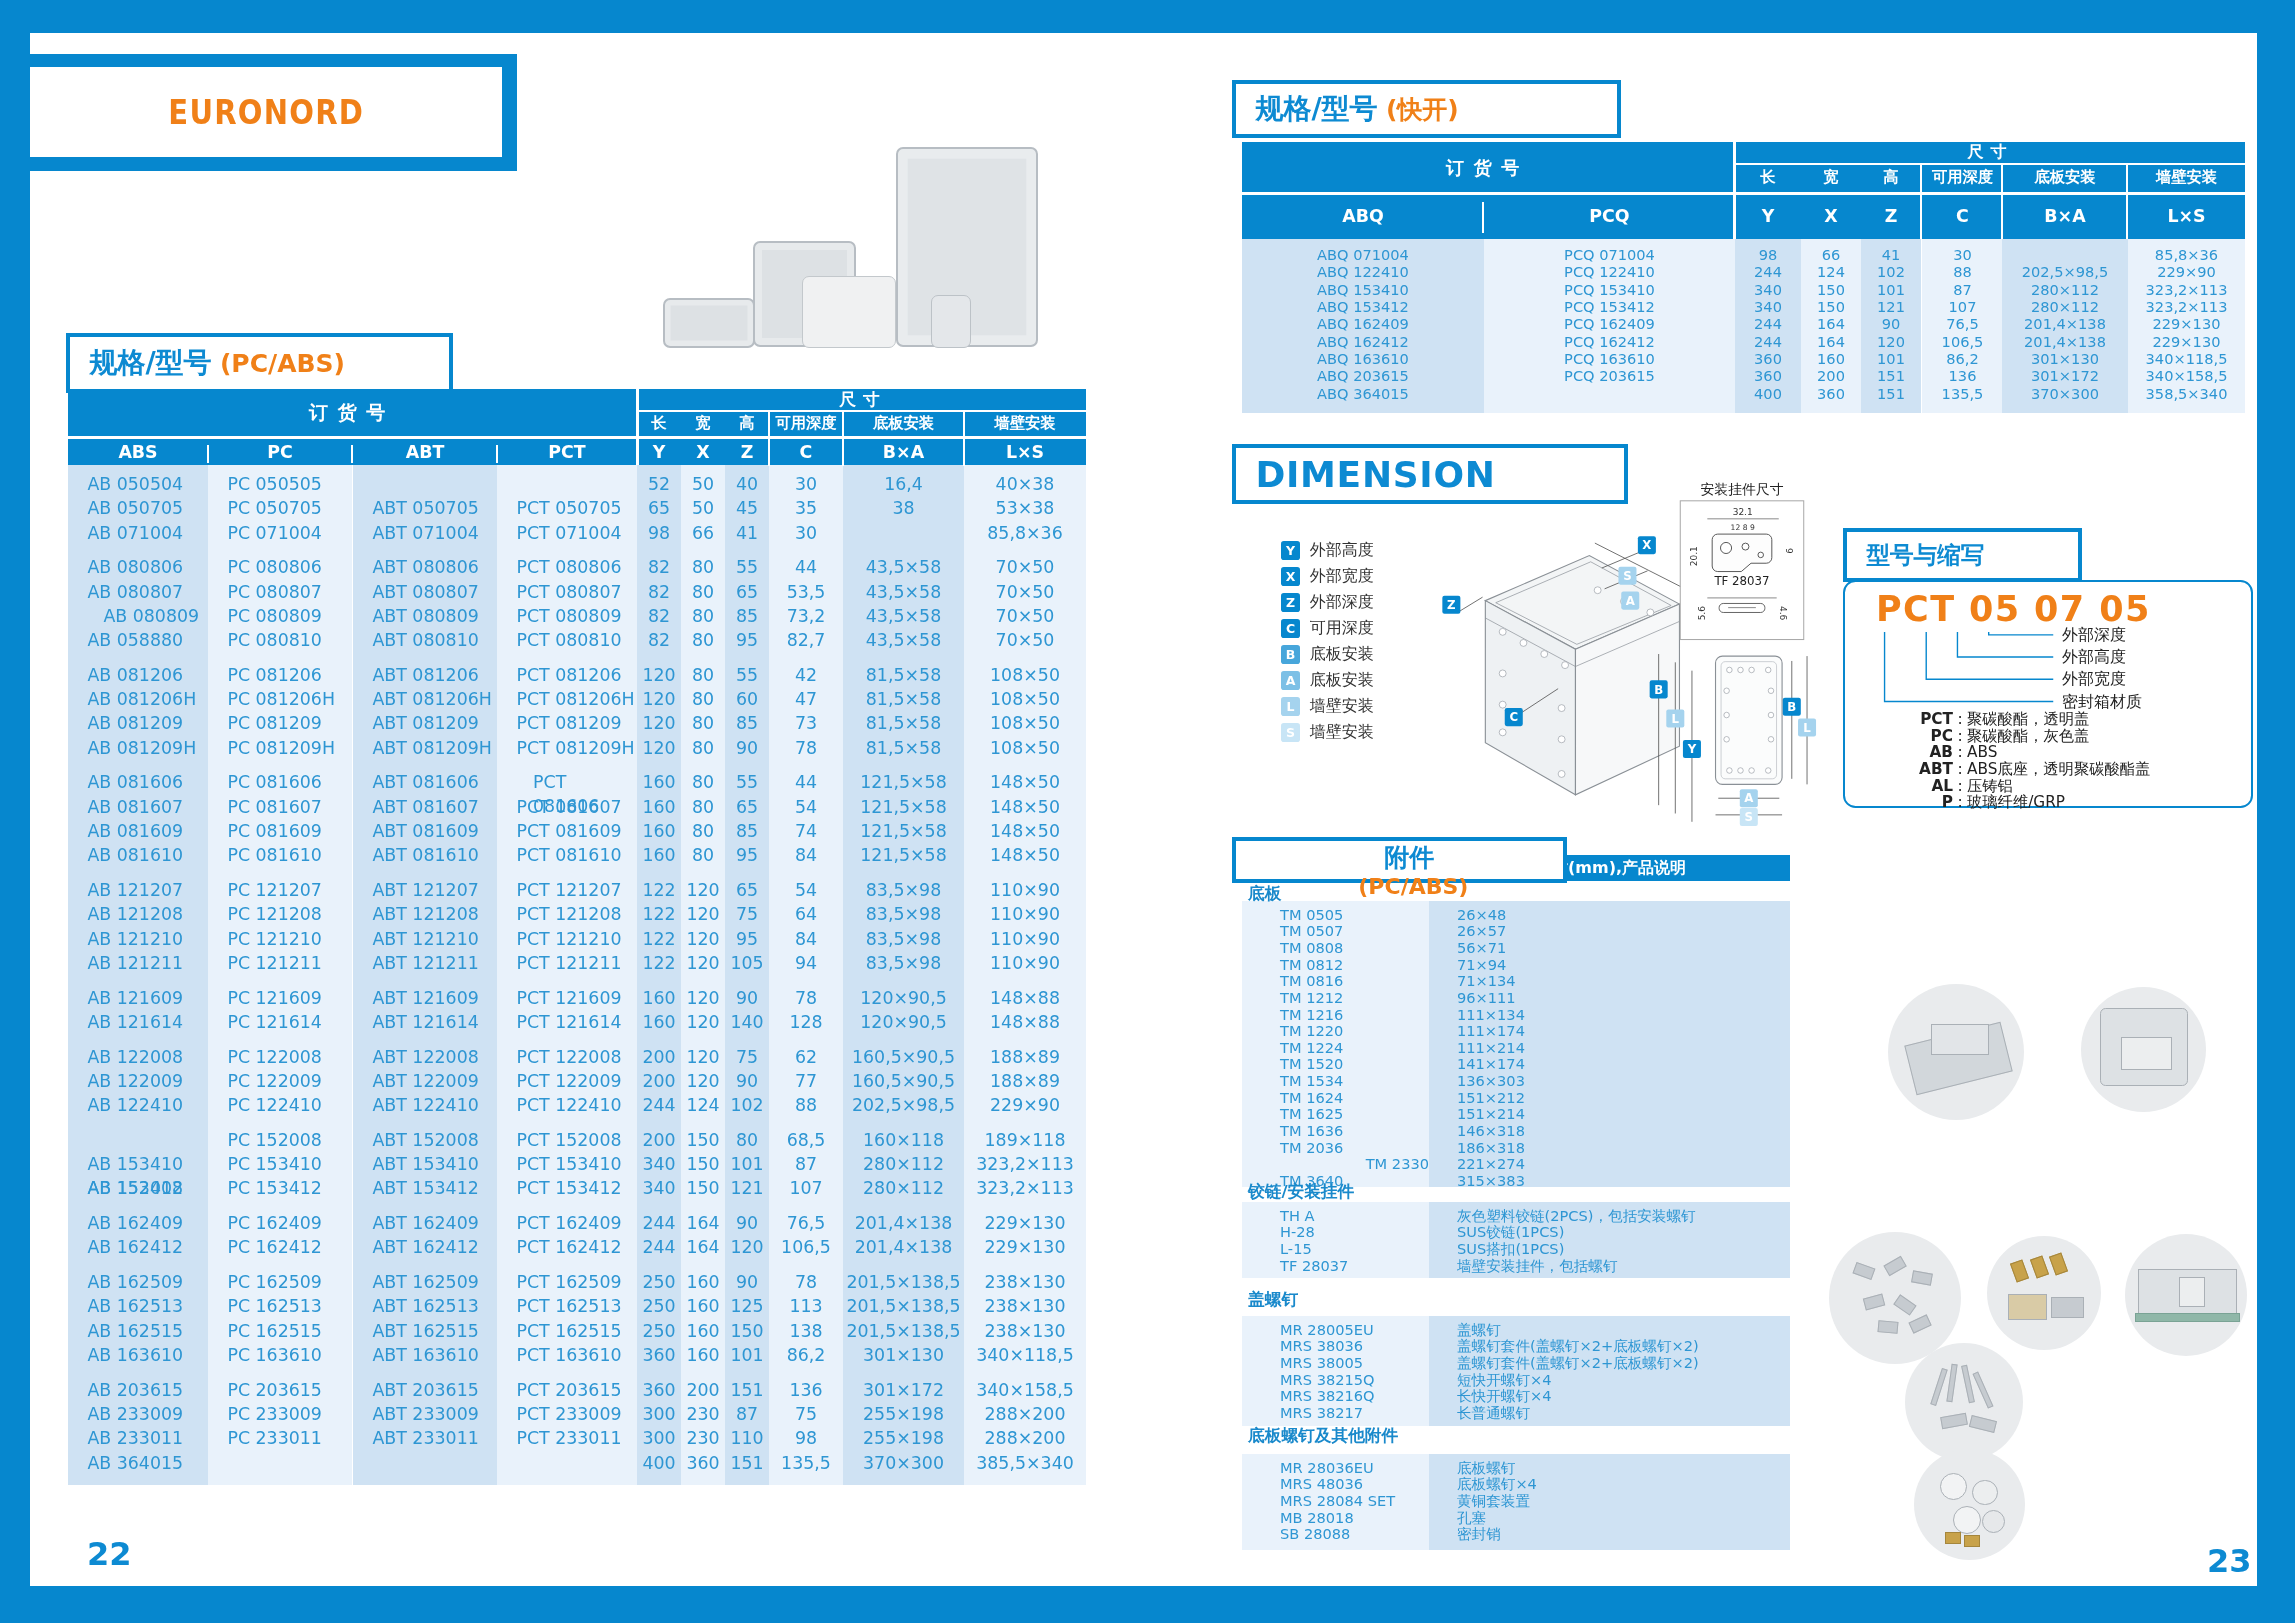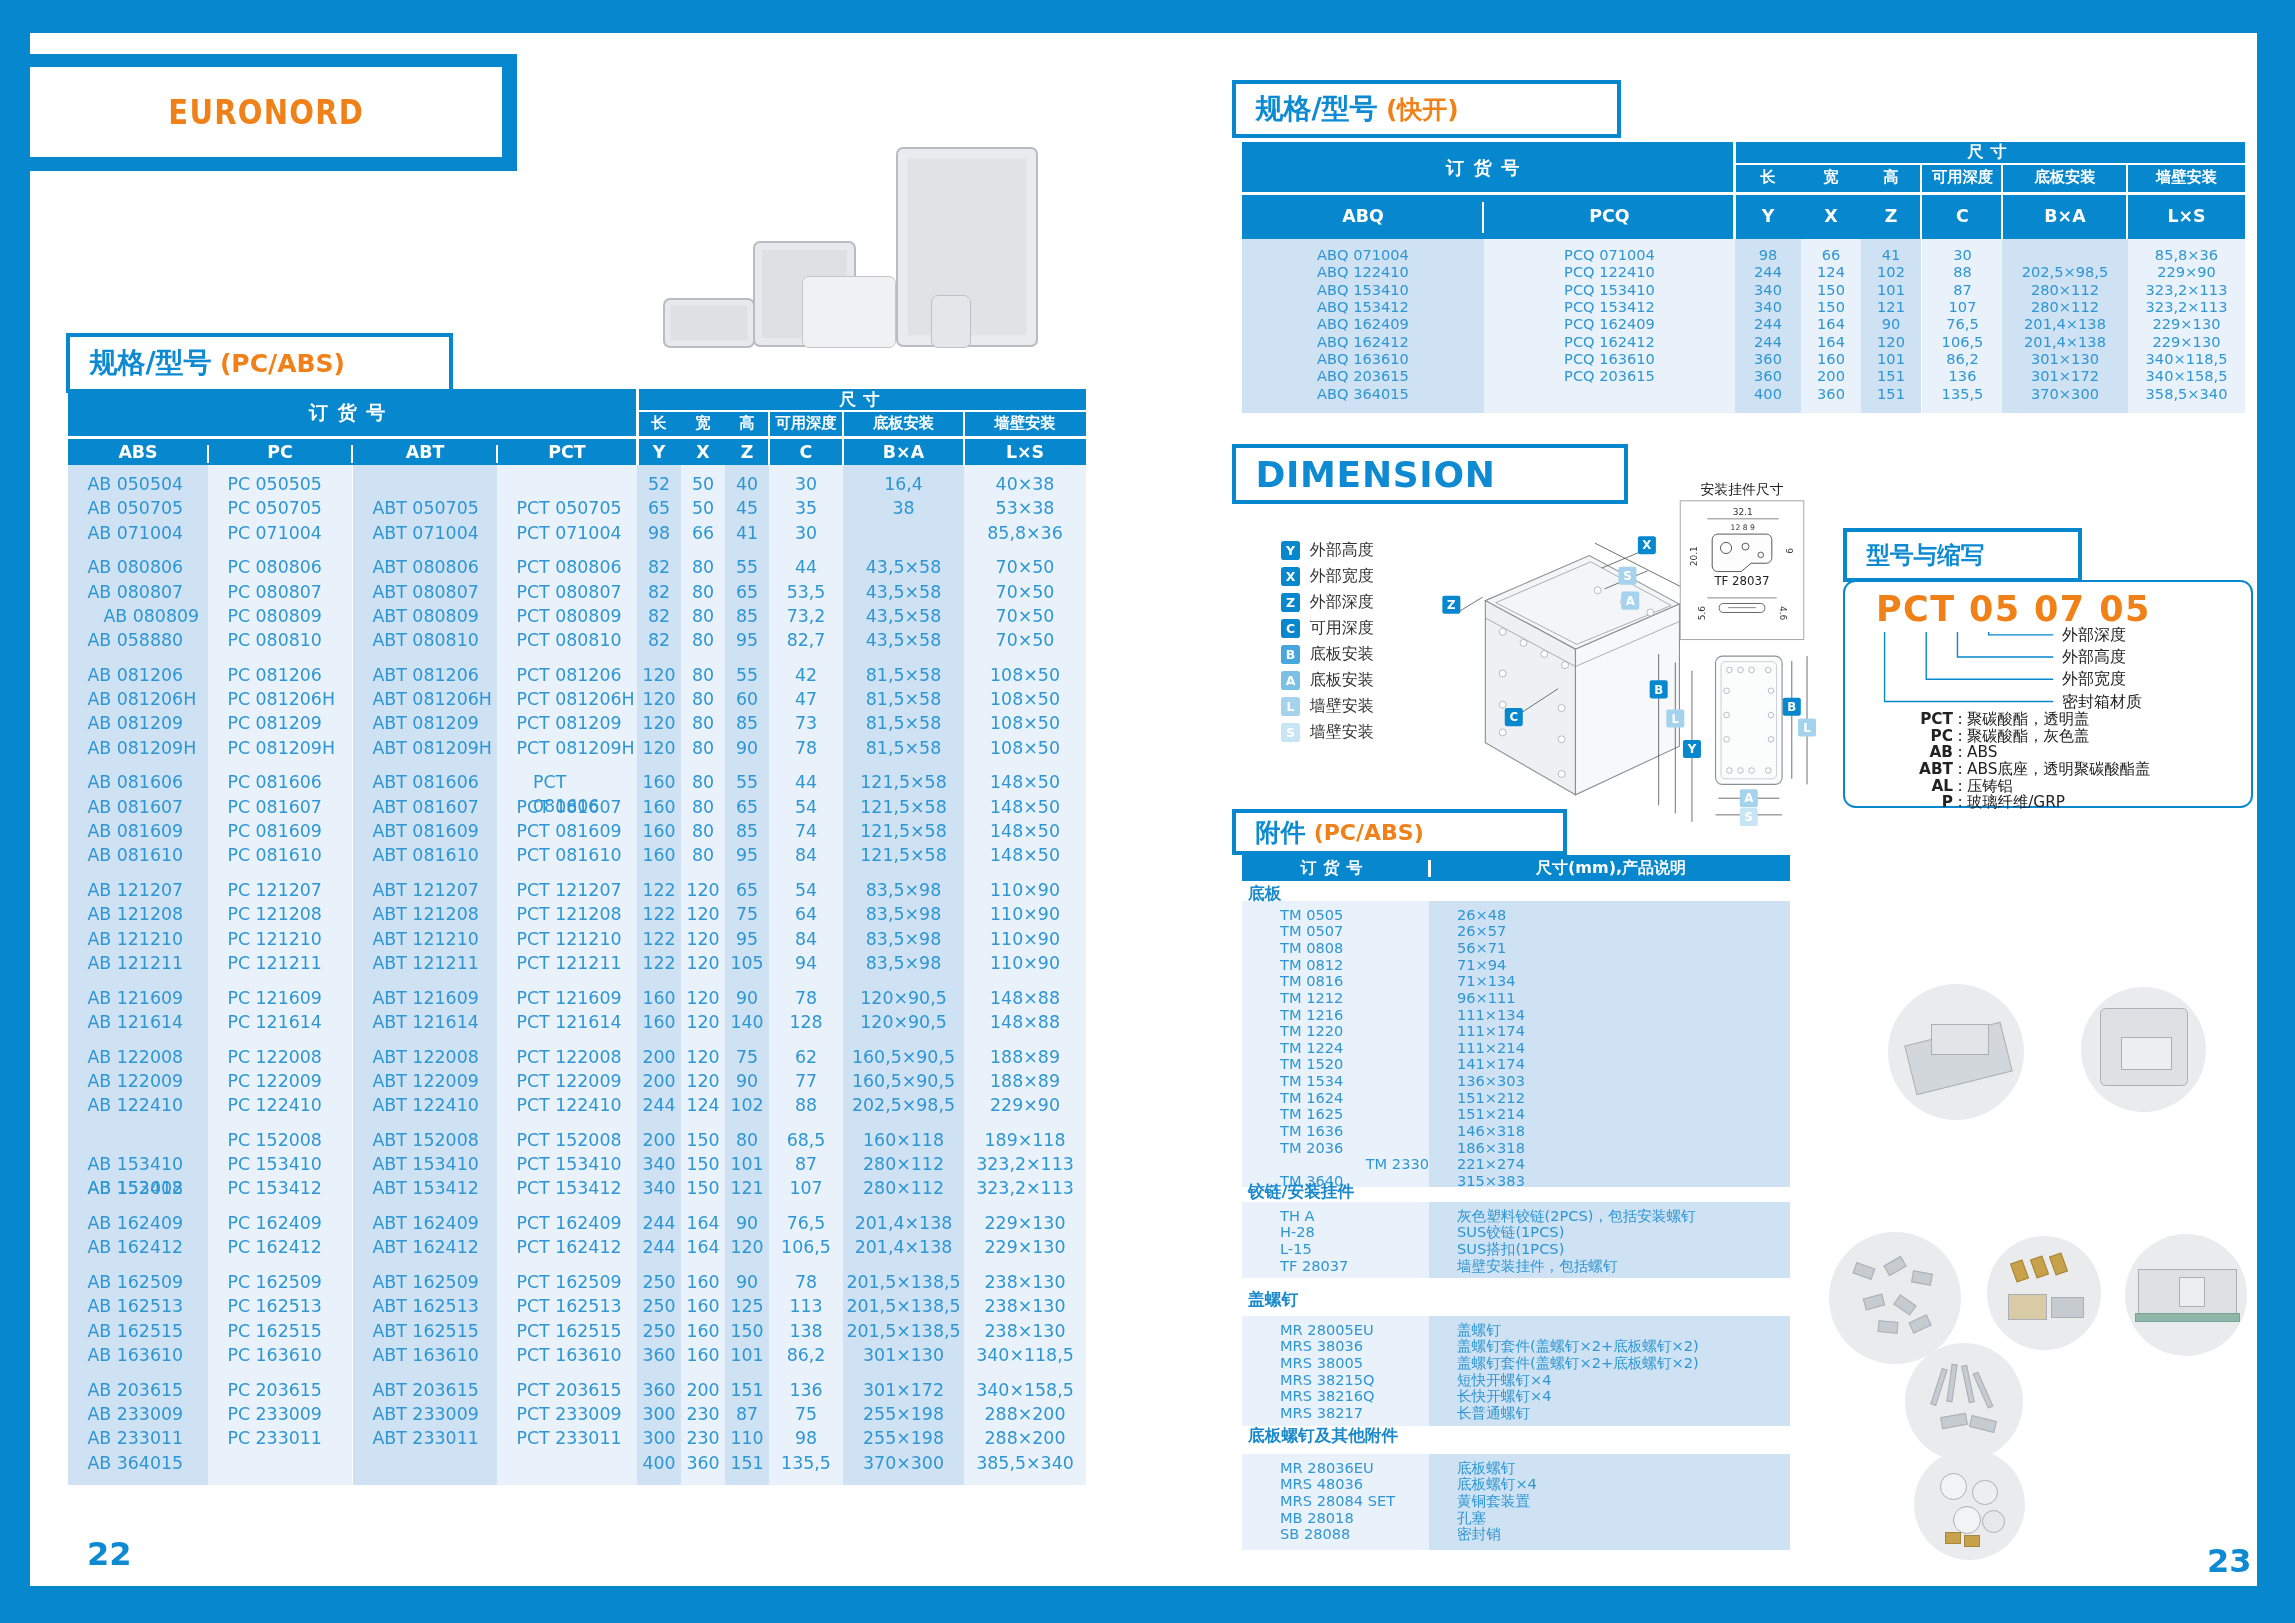--- a/index.html
+++ b/index.html
@@ -891,21 +891,21 @@
         <span>压铸铝</span>
       </div>
       <div class="mrow">
         <span class="code">P</span>
         <span class="sep">:</span>
         <span>玻璃纤维/GRP</span>
       </div>
     </div>
 </div>
 
-<div class="tab" style="left:1232px;top:809px;width:335px;height:46px;">
+<div class="tab" style="left:1232px;top:837px;width:335px;height:46px;flex-direction:column;">
   <span class="t-blue" style="font-size:25px;">附件</span>
   <span class="t-orange" style="font-size:22px;">(PC/ABS)</span>
 </div>
 
 <div class="band" style="left:1242px;top:855px;width:548px;height:26px;">
   <div class="hb" style="left:0;top:0;width:186px;height:26px;line-height:26px;font-size:16px;letter-spacing:7px;">订货号</div>
   <div class="wl" style="left:186px;top:4.9px;width:2.8px;height:16.7px;"></div>
   <div class="hb" style="left:189px;top:0;width:360px;height:26px;line-height:26px;font-size:16px;">尺寸(mm),产品说明</div>
 </div>
 

